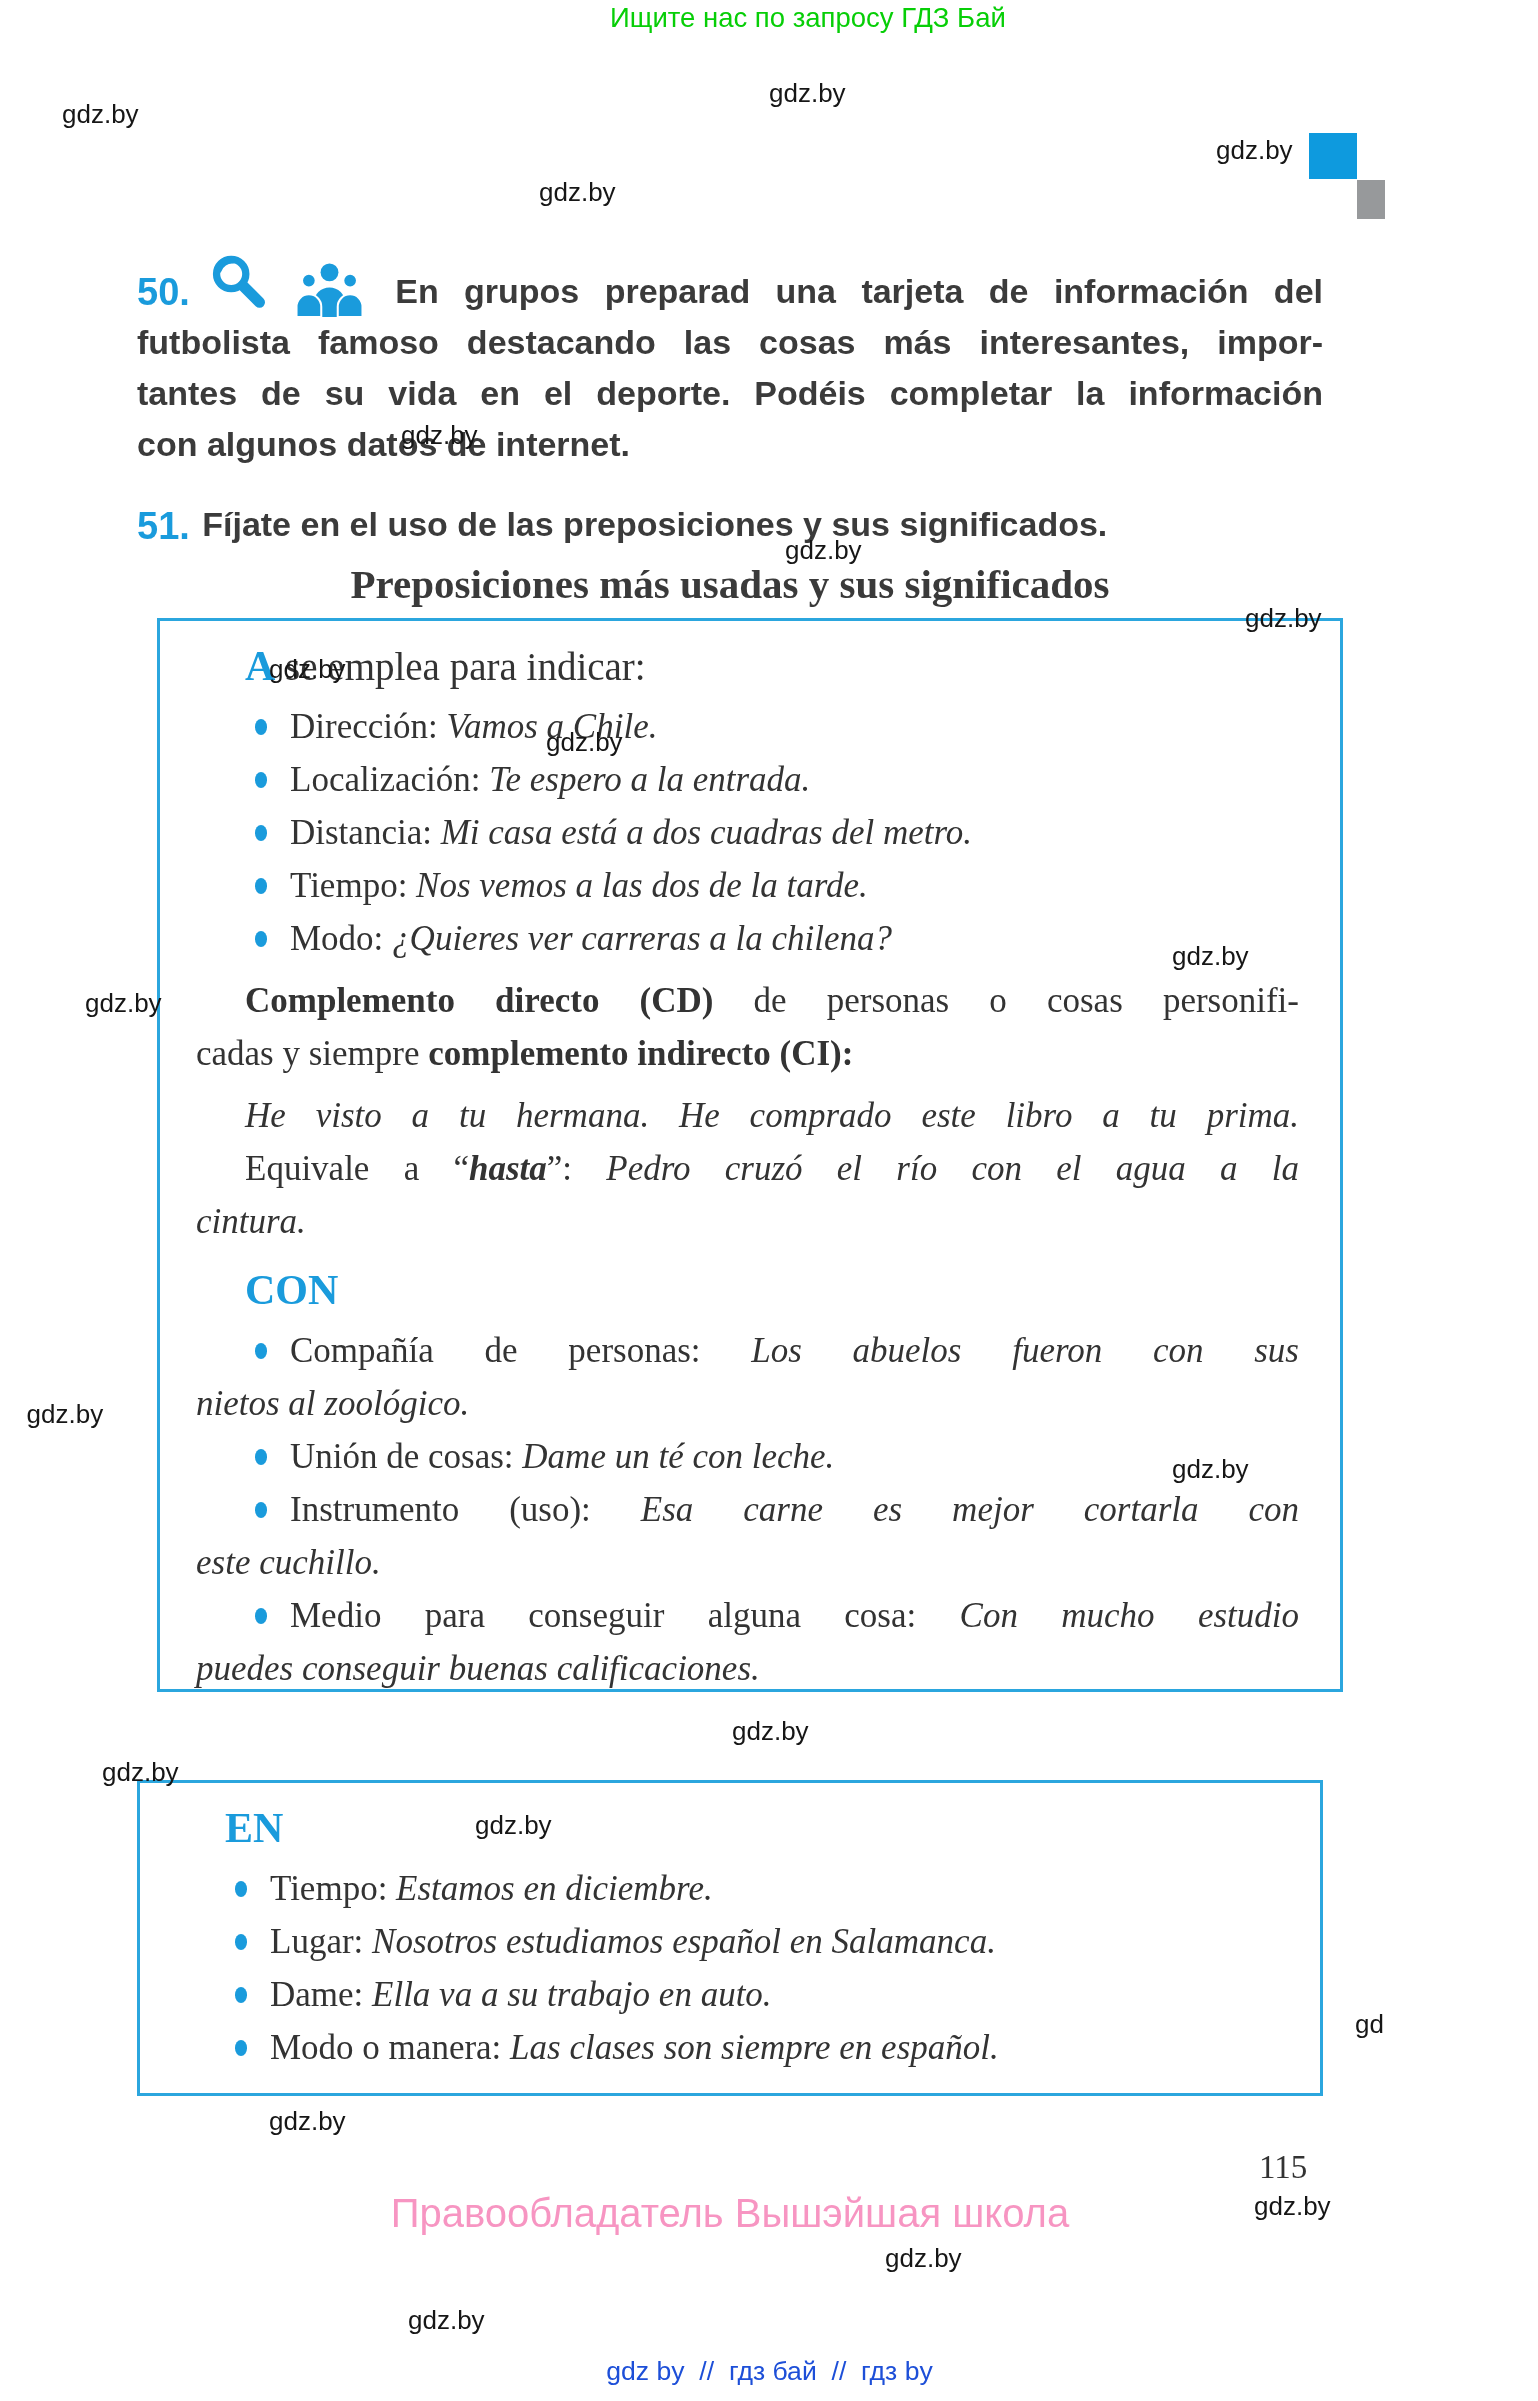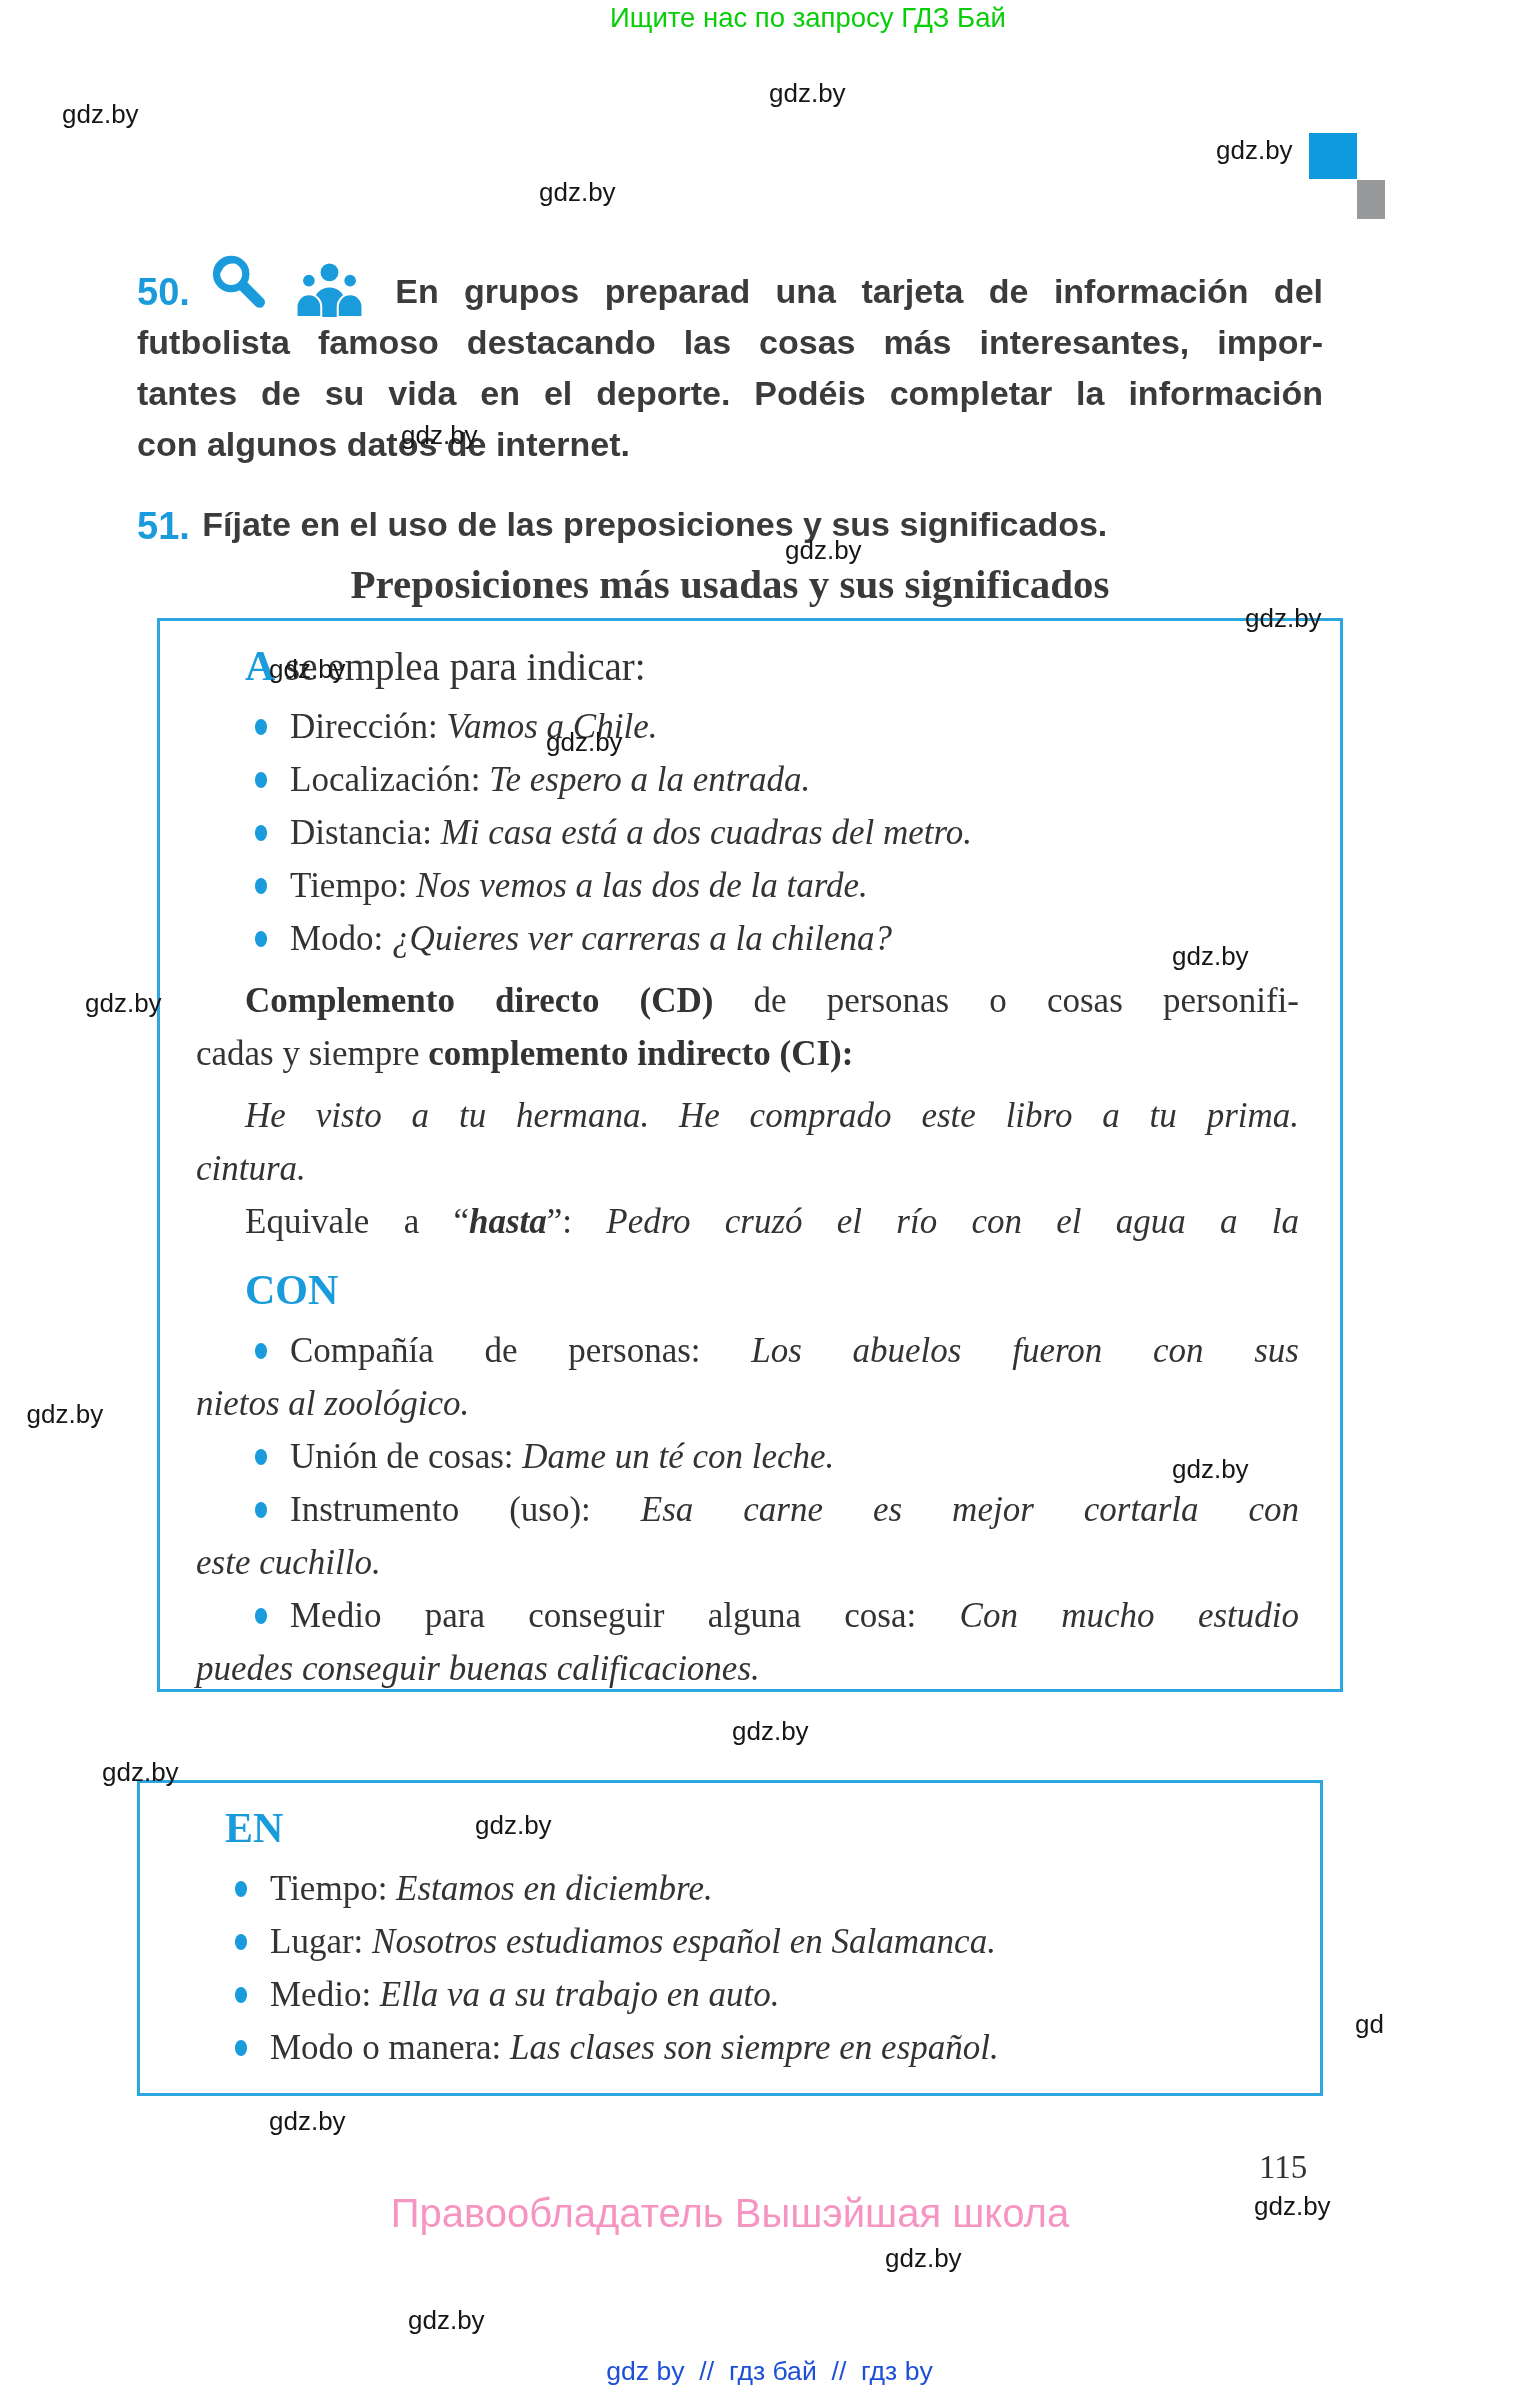--- a/index.html
+++ b/index.html
@@ -117,36 +117,36 @@
   <div class="rulebox" id="box-a">
       <div class="ln hd"><span class="s-hb">A</span><span class="s-r"> se emplea para indicar:</span></div>
       <div class="ln blt"><span class="dot"></span><span class="s-r">Dirección: </span><span class="s-i">Vamos a Chile.</span></div>
       <div class="ln blt"><span class="dot"></span><span class="s-r">Localización: </span><span class="s-i">Te espero a la entrada.</span></div>
       <div class="ln blt"><span class="dot"></span><span class="s-r">Distancia: </span><span class="s-i">Mi casa está a dos cuadras del metro.</span></div>
       <div class="ln blt"><span class="dot"></span><span class="s-r">Tiempo: </span><span class="s-i">Nos vemos a las dos de la tarde.</span></div>
       <div class="ln blt"><span class="dot"></span><span class="s-r">Modo: </span><span class="s-i">¿Quieres ver carreras a la chilena?</span></div>
       <div class="ln indent jst gap"><span class="s-b">Complemento directo (CD)</span><span class="s-r"> de personas o cosas personifi-</span></div>
       <div class="ln"><span class="s-r">cadas y siempre </span><span class="s-b">complemento indirecto (CI):</span></div>
       <div class="ln indent jst gap"><span class="s-i">He visto a tu hermana. He comprado este libro a tu prima.</span></div>
+      <div class="ln indent jst"><span class="s-r">Equivale a “</span><span class="s-bi">hasta</span><span class="s-r">”: </span><span class="s-i">Pedro cruzó el río con el agua a la</span></div>
       <div class="ln"><span class="s-i">cintura.</span></div>
-      <div class="ln indent jst"><span class="s-r">Equivale a “</span><span class="s-bi">hasta</span><span class="s-r">”: </span><span class="s-i">Pedro cruzó el río con el agua a la</span></div>
       <div class="ln hd gap"><span class="s-hb">CON</span></div>
       <div class="ln blt jst"><span class="dot"></span><span class="s-r">Compañía de personas: </span><span class="s-i">Los abuelos fueron con sus</span></div>
       <div class="ln"><span class="s-i">nietos al zoológico.</span></div>
       <div class="ln blt"><span class="dot"></span><span class="s-r">Unión de cosas: </span><span class="s-i">Dame un té con leche.</span></div>
       <div class="ln blt jst"><span class="dot"></span><span class="s-r">Instrumento (uso): </span><span class="s-i">Esa carne es mejor cortarla con</span></div>
       <div class="ln"><span class="s-i">este cuchillo.</span></div>
       <div class="ln blt jst"><span class="dot"></span><span class="s-r">Medio para conseguir alguna cosa: </span><span class="s-i">Con mucho estudio</span></div>
       <div class="ln"><span class="s-i">puedes conseguir buenas calificaciones.</span></div>
     </div>
   <div class="rulebox" id="box-en">
       <div class="ln hd"><span class="s-hb">EN</span></div>
       <div class="ln blt"><span class="dot"></span><span class="s-r">Tiempo: </span><span class="s-i">Estamos en diciembre.</span></div>
       <div class="ln blt"><span class="dot"></span><span class="s-r">Lugar: </span><span class="s-i">Nosotros estudiamos español en Salamanca.</span></div>
-      <div class="ln blt"><span class="dot"></span><span class="s-r">Medio: </span><span class="s-i">Ella va a su trabajo en auto.</span></div>
+      <div class="ln blt"><span class="dot"></span><span class="s-r">Dame: </span><span class="s-i">Ella va a su trabajo en auto.</span></div>
       <div class="ln blt"><span class="dot"></span><span class="s-r">Modo o manera: </span><span class="s-i">Las clases son siempre en español.</span></div>
     </div>
 
   <div class="page-num">115</div>
   <div class="copyright">Правообладатель Вышэйшая школа</div>
   <div class="footer">gdz by  //  гдз бай  //  гдз by</div>
 
 <div class="wm" style="left: 769px; top: 78px;">gdz.by</div>
     <div class="wm" style="left: 62px; top: 99px;">gdz.by</div>
     <div class="wm" style="left: 539px; top: 177px;">gdz.by</div>

